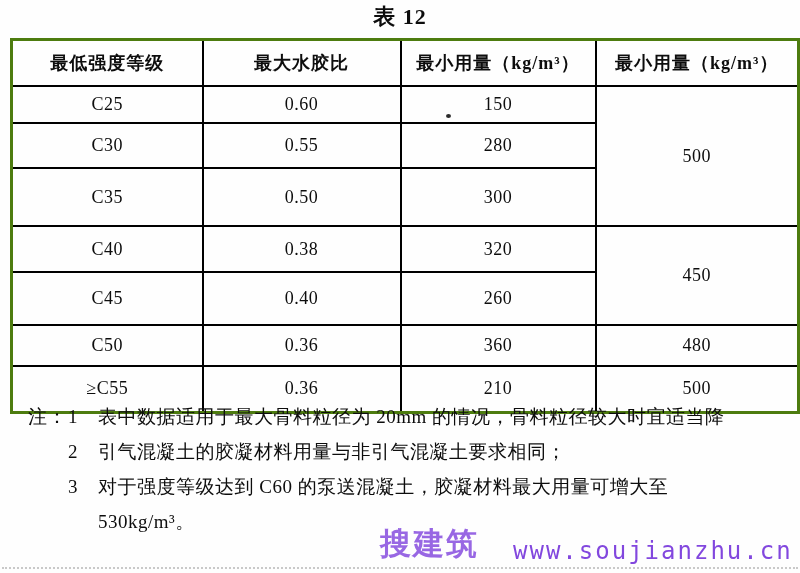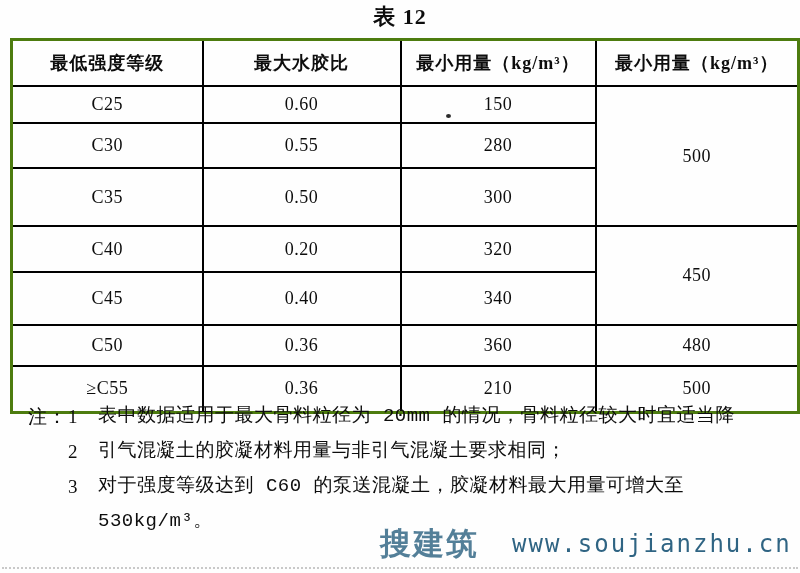--- a/index.html
+++ b/index.html
@@ -27,31 +27,31 @@
   table.spec thead th{font-weight:bold;height:44px;letter-spacing:1px;}
   table.spec td{letter-spacing:.5px;text-align:center;}
   
   .notes{
     position:absolute;left:28px;top:399px;width:764px;
     font-size:19px;line-height:35px;letter-spacing:.5px;
   }
   .note-row{display:flex;align-items:flex-start;}
   .note-label{width:40px;flex:none;}
   .note-num{width:30px;flex:none;}
-  .note-text{flex:1;font-family:Liberation Mono, monospace;}
+  .note-text{flex:1;}
   
   .watermark{
     position:absolute;left:380px;top:523px;
-    display:flex;align-items:center;gap:33px;
-    color:#0c4a6e;white-space:nowrap;pointer-events:none;
+    display:flex;align-items:flex-end;gap:6px;
+    color:#6d28d9;white-space:nowrap;pointer-events:none;
   }
   .wm-brand{font-size:31px;font-weight:bold;opacity:.70;letter-spacing:2px;}
   .wm-url{
     font-family:"DejaVu Sans Mono","Liberation Mono",monospace;
-    font-size:24px;letter-spacing:2px;opacity:.85;
+    font-size:24px;letter-spacing:2px;opacity:.85;margin-left:28px;
   }
   
   .dotted-line{position:absolute;left:2px;right:2px;top:567px;border-top:2px dotted #c9c9c9;}
   .ink-dot{position:absolute;left:446px;top:114px;width:5px;height:4px;background:#2a2a2a;border-radius:50%;}
 </style>
 </head>
 <body>
 
 <div class="page">
 
@@ -86,28 +86,28 @@
         <td>0.55</td>
         <td>280</td>
       </tr>
       <tr style="height:58px">
         <td>C35</td>
         <td>0.50</td>
         <td>300</td>
       </tr>
       <tr style="height:46px">
         <td>C40</td>
-        <td>0.20</td>
+        <td>0.38</td>
         <td>320</td>
         <td rowspan="2">450</td>
       </tr>
       <tr style="height:53px">
         <td>C45</td>
         <td>0.40</td>
-        <td>340</td>
+        <td>260</td>
       </tr>
       <tr style="height:41px">
         <td>C50</td>
         <td>0.36</td>
         <td>360</td>
         <td>480</td>
       </tr>
       <tr style="height:46px">
         <td>≥C55</td>
         <td>0.36</td>

